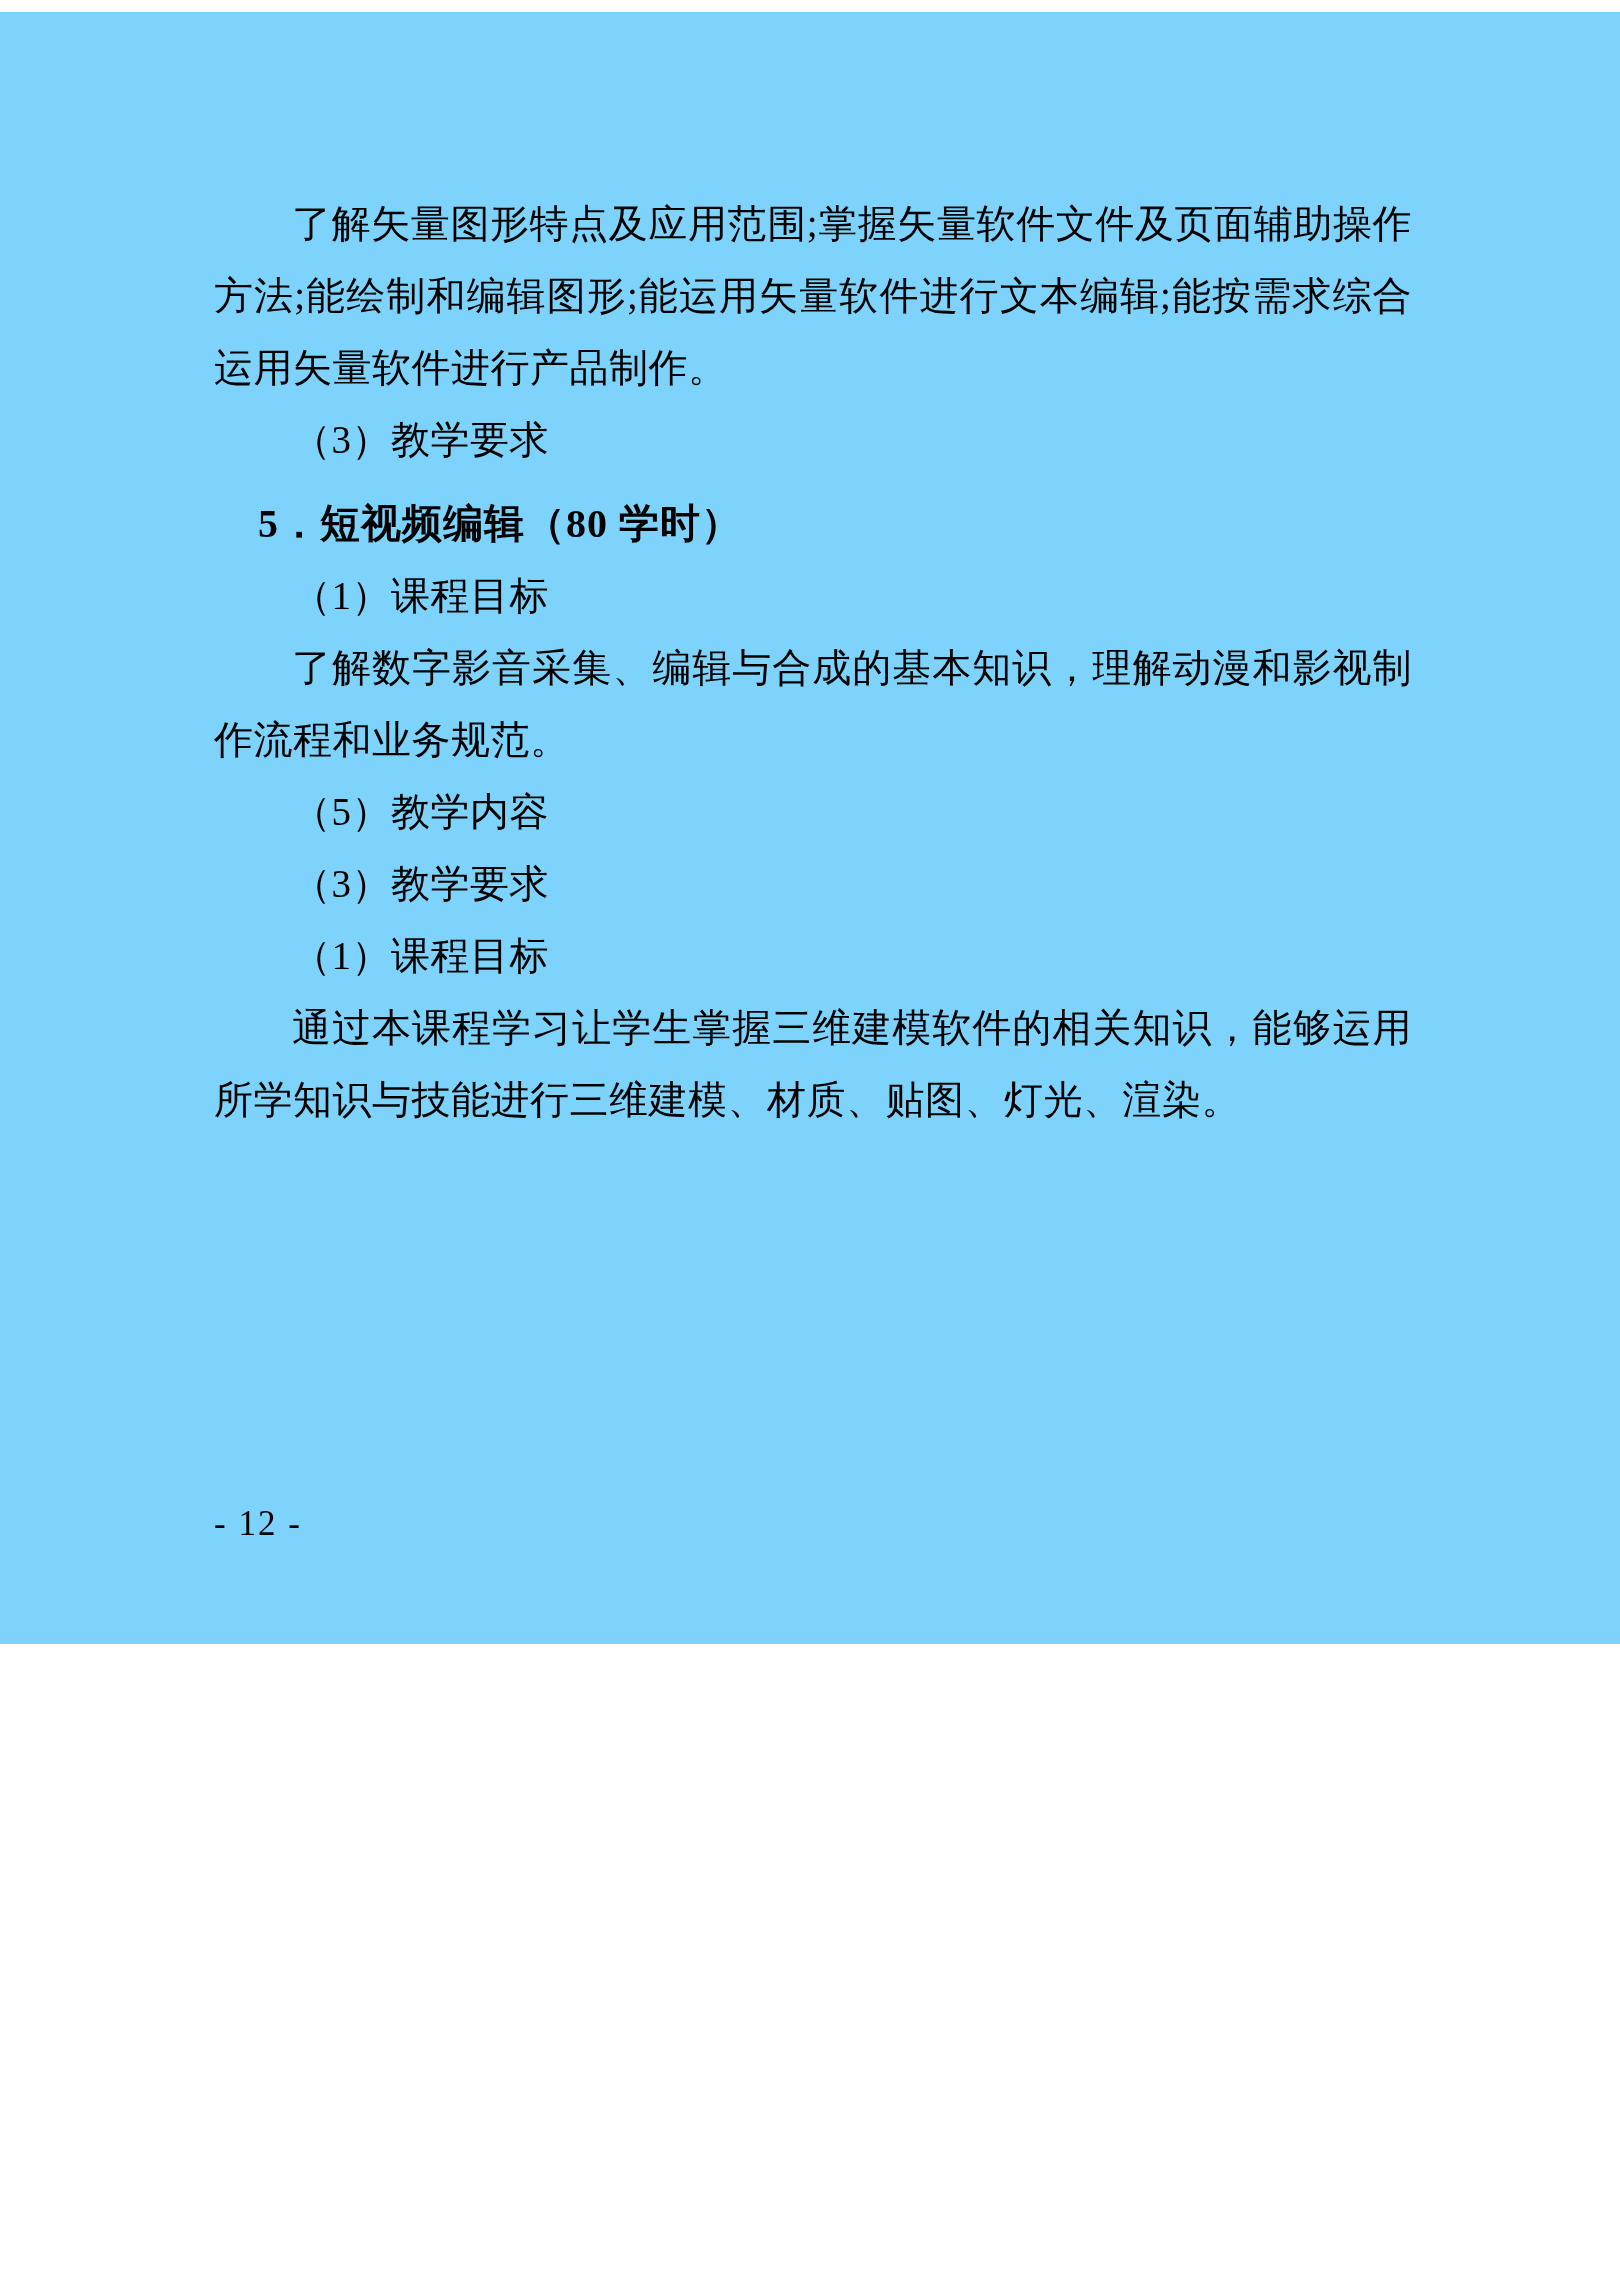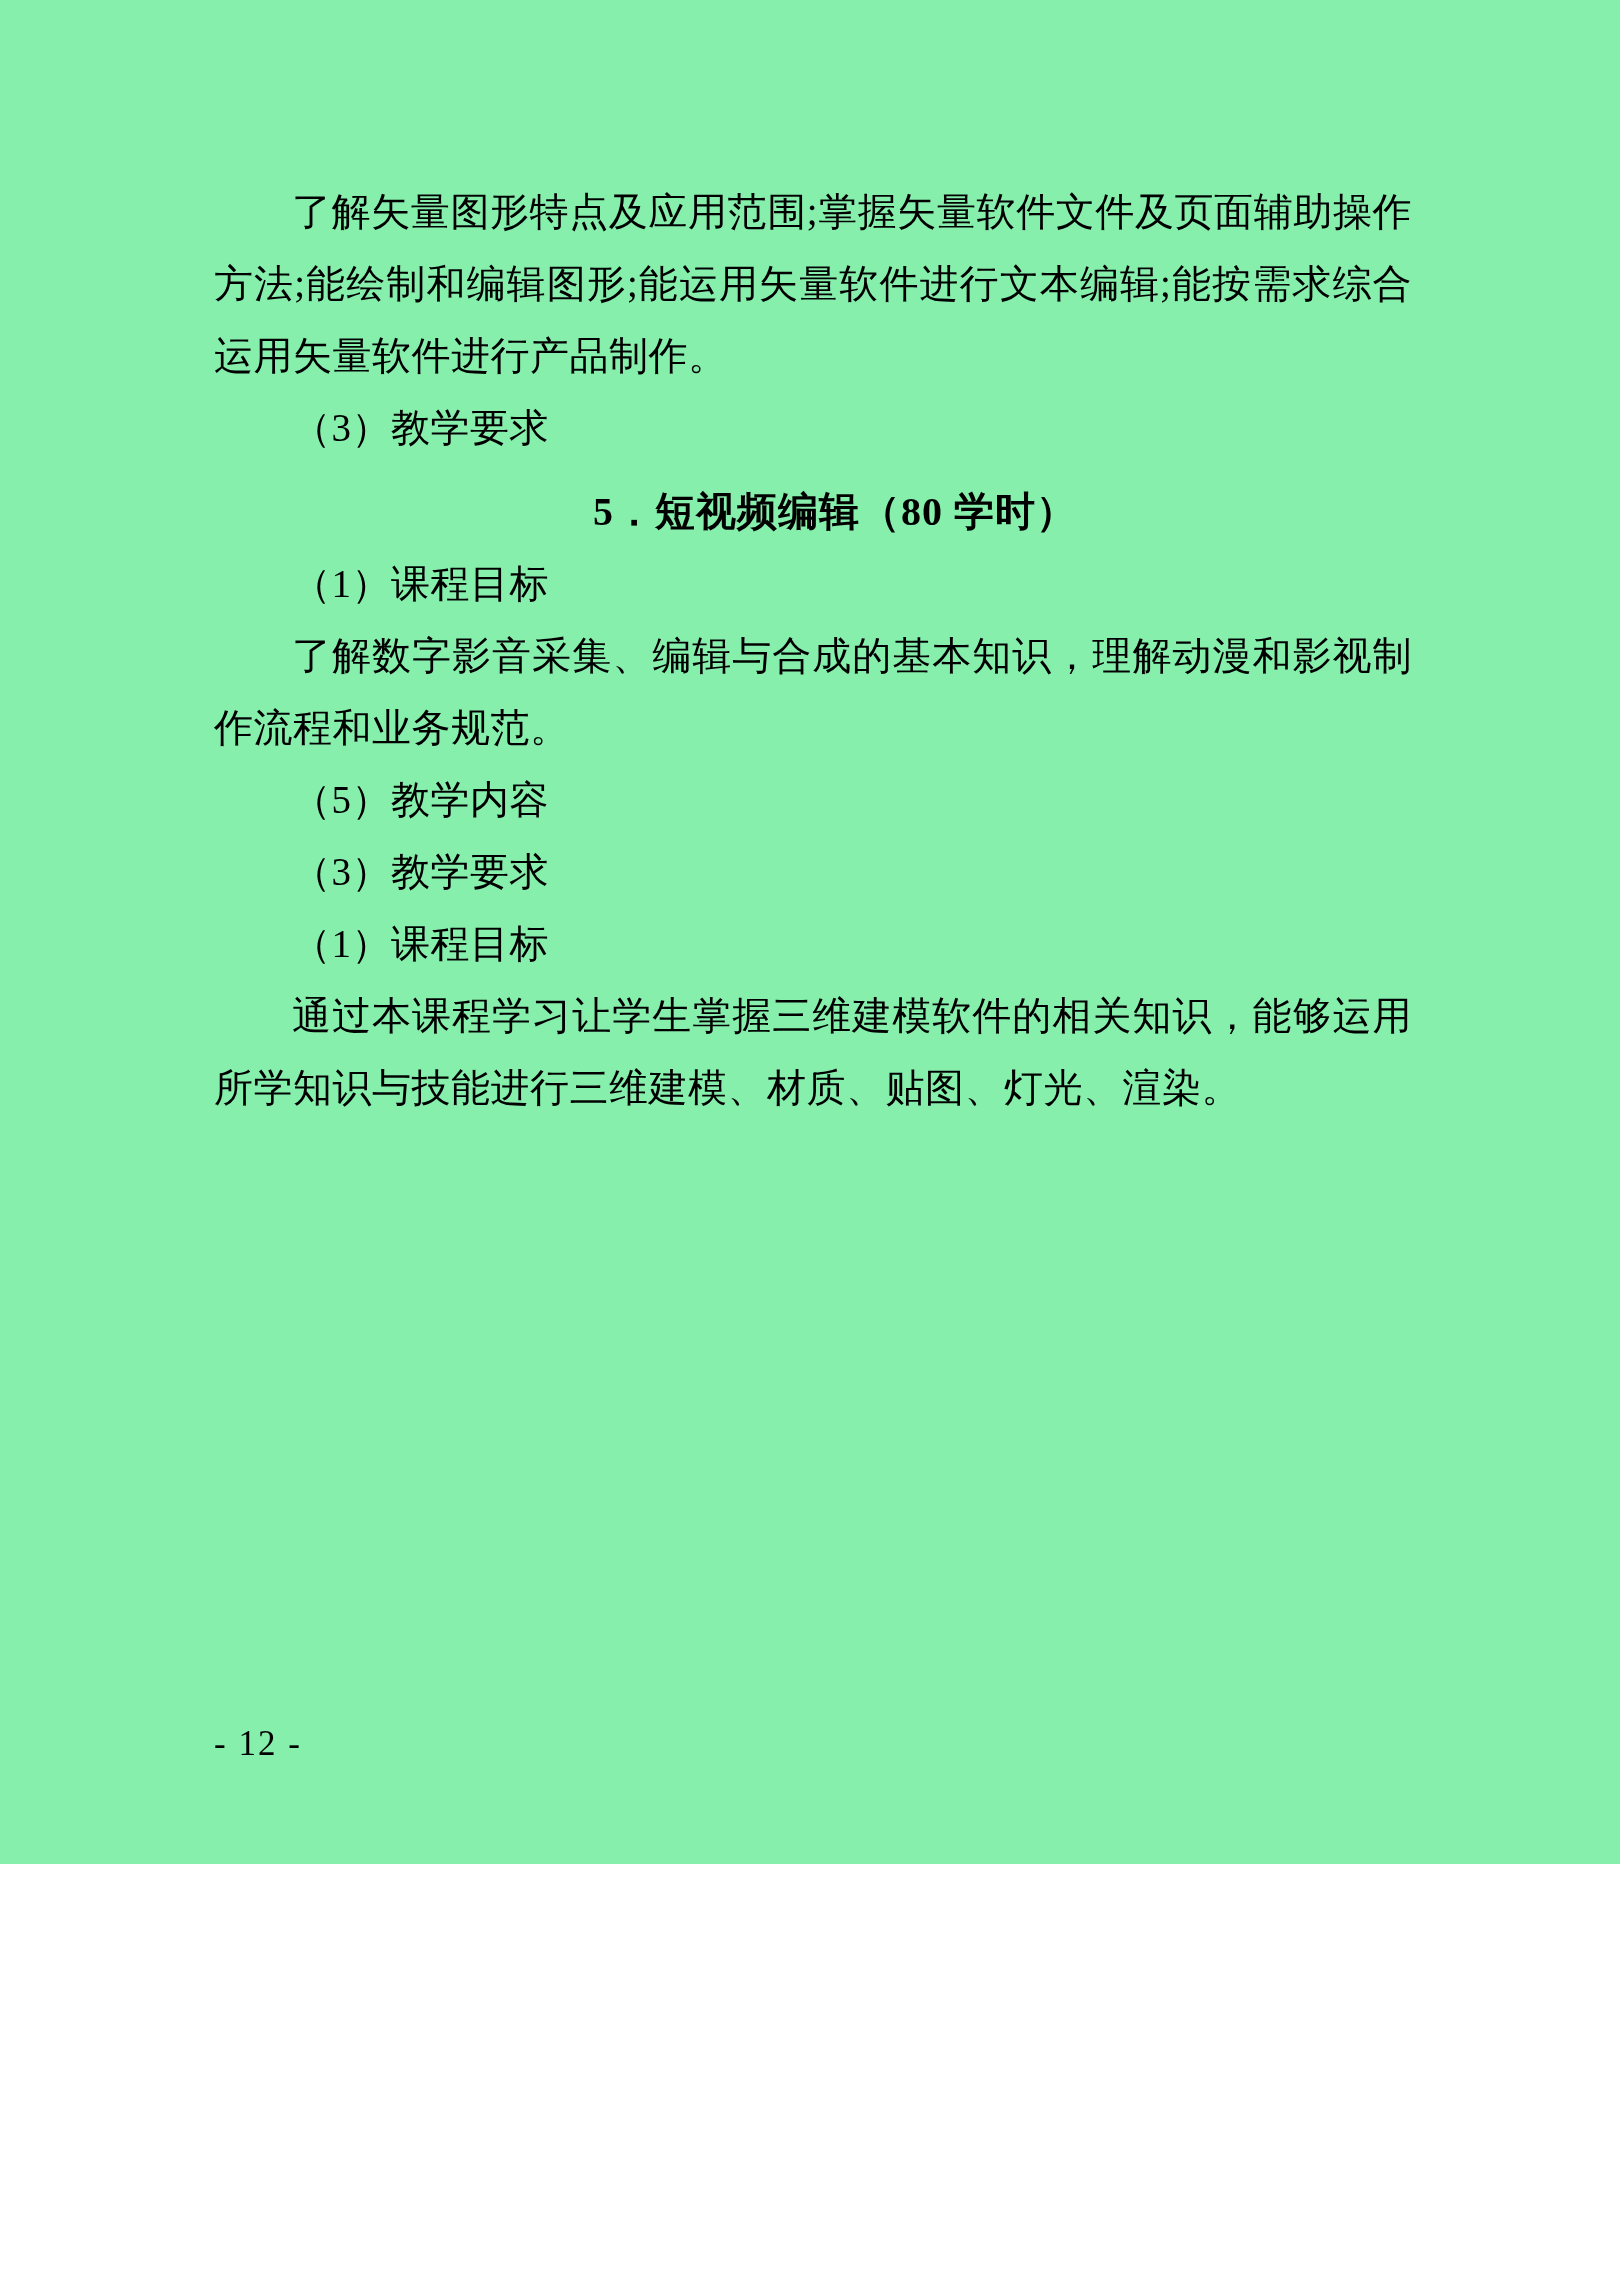--- a/index.html
+++ b/index.html
@@ -8,23 +8,23 @@
     padding: 0;
     background: #ffffff;
   }
   body {
     font-family: "Liberation Serif", "DejaVu Serif", serif;
     color: #000000;
   }
   .page {
     position: relative;
     width: 1620px;
-    height: 1864px;
-    margin: 0 auto;
-    background: #86efac;
+    height: 1632px;
+    margin: 12px auto;
+    background: #7dd3fc;
     box-sizing: border-box;
     overflow: hidden;
   }
   .content {
     position: absolute;
     left: 214px;
     top: 176px;
     width: 1198px;
   }
   p {
@@ -44,21 +44,20 @@
     margin: 0;
     font-size: 40px;
     line-height: 72px;
     font-weight: bold;
     text-indent: 44px;
     letter-spacing: 1px;
     font-family: "Liberation Serif", "DejaVu Serif", serif;
   }
   .gap-top {
     margin-top: 11.8px;
-    text-align: center;
   }
   .page-number {
     position: absolute;
     left: 214px;
     bottom: 100px;
     font-size: 35px;
     letter-spacing: 2px;
     font-family: "Liberation Serif", "DejaVu Serif", serif;
   }
 </style>

